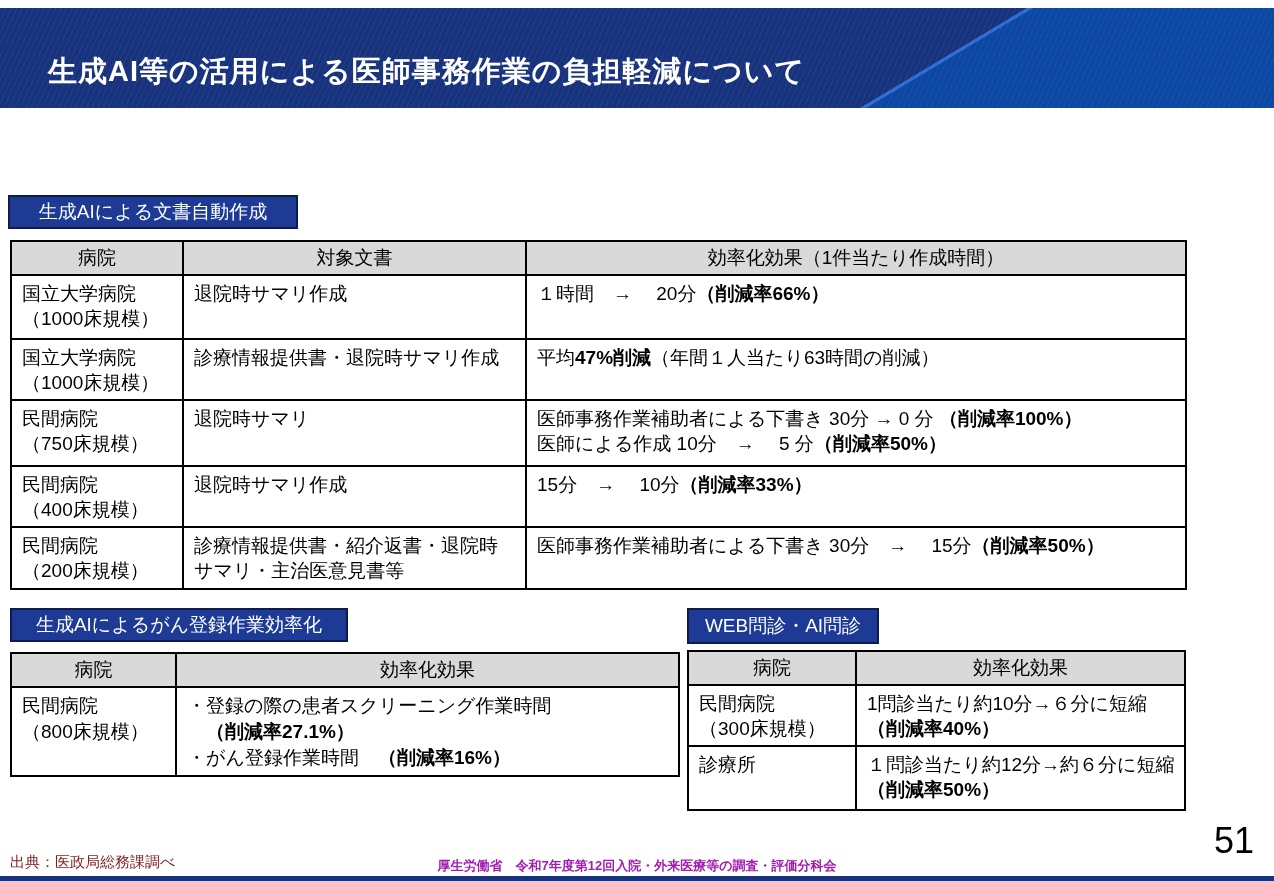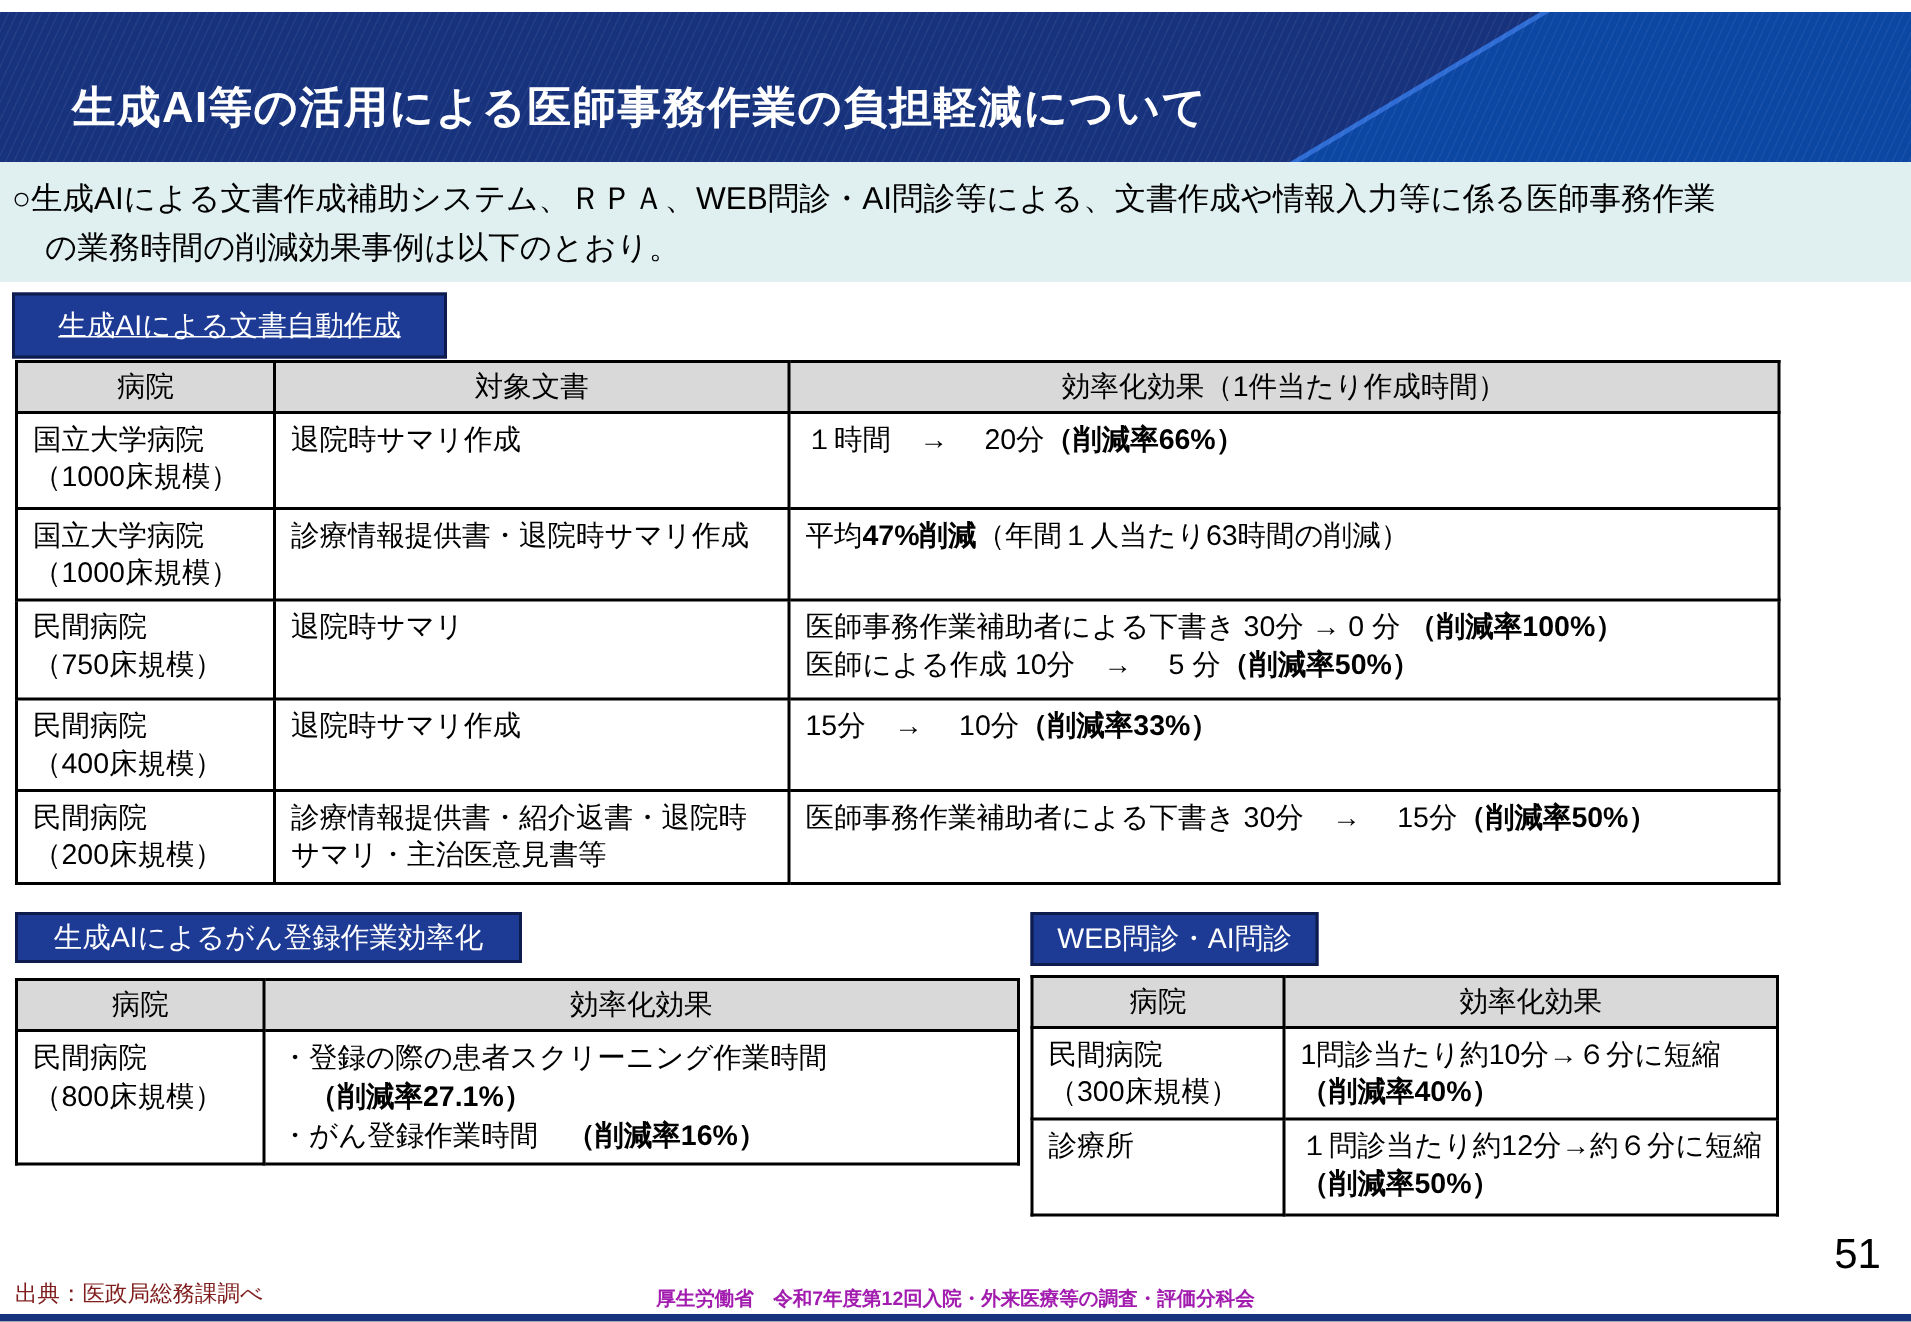--- a/index.html
+++ b/index.html
@@ -41,21 +41,21 @@
   }
   .intro-line2 { padding-left:22px; }
 
   
   .label-box {
     position:absolute; background:#1d3a94; border:2px solid #0d1b4d;
     color:#ffffff; font-size:19px; text-align:center;
     display:flex; align-items:center; justify-content:center;
     white-space:nowrap;
   }
-  .label-doc     { left:8px;   top:195px; width:290px; height:44px;text-decoration:underline; }
+  .label-doc     { left:8px;   top:195px; width:290px; height:34px; }
   .label-cancer  { left:10px;  top:608px; width:338px; height:34px; }
   .label-webai   { left:687px; top:608px; width:192px; height:36px; }
 
   
   table.tbl {
     position:absolute; border-collapse:collapse; table-layout:fixed;
     background:#fff; font-size:19px; color:#000;
   }
   .tbl th, .tbl td { border:2px solid #000; }
   .tbl th {
@@ -85,43 +85,39 @@
   .footer-source {
     position:absolute; left:10px; top:853px;
     font-size:15px; color:#7f1d1d;
   }
   .footer-center {
     position:absolute; left:0; top:857px; width:1274px;
     text-align:center; font-size:13px; font-weight:700; color:#a21caf;
   }
   .page-number {
     position:absolute; right:20px; top:820px;
-    font-size:28px; color:#000;
+    font-size:36px; color:#000;
   }
   .bottom-bar {
     position:absolute; left:0; bottom:0; width:1274px; height:5px;
     background:#17337e;
   }
 </style>
 </head>
 <body>
 
 <div class="slide">
 
   <div class="header-band">
     <div class="header-diag"></div>
     <div class="header-diag-edge"></div>
     <div class="header-stripes"></div>
   </div>
   <h1 class="page-title">生成AI等の活用による医師事務作業の負担軽減について</h1>
 
-  <div class="intro">
-    <div class="intro-line1">○生成AIによる文書作成補助システム、ＲＰＡ、WEB問診・AI問診等による、文書作成や情報入力等に係る医師事務作業</div>
-    <div class="intro-line2">の業務時間の削減効果事例は以下のとおり。</div>
-  </div>
 
   <div class="label-box label-doc">生成AIによる文書自動作成</div>
 
   <table class="tbl tbl-doc">
     <colgroup>
         <col style="width:172px">
         <col style="width:343px">
         <col style="width:660px">
       </colgroup>
     <thead>

